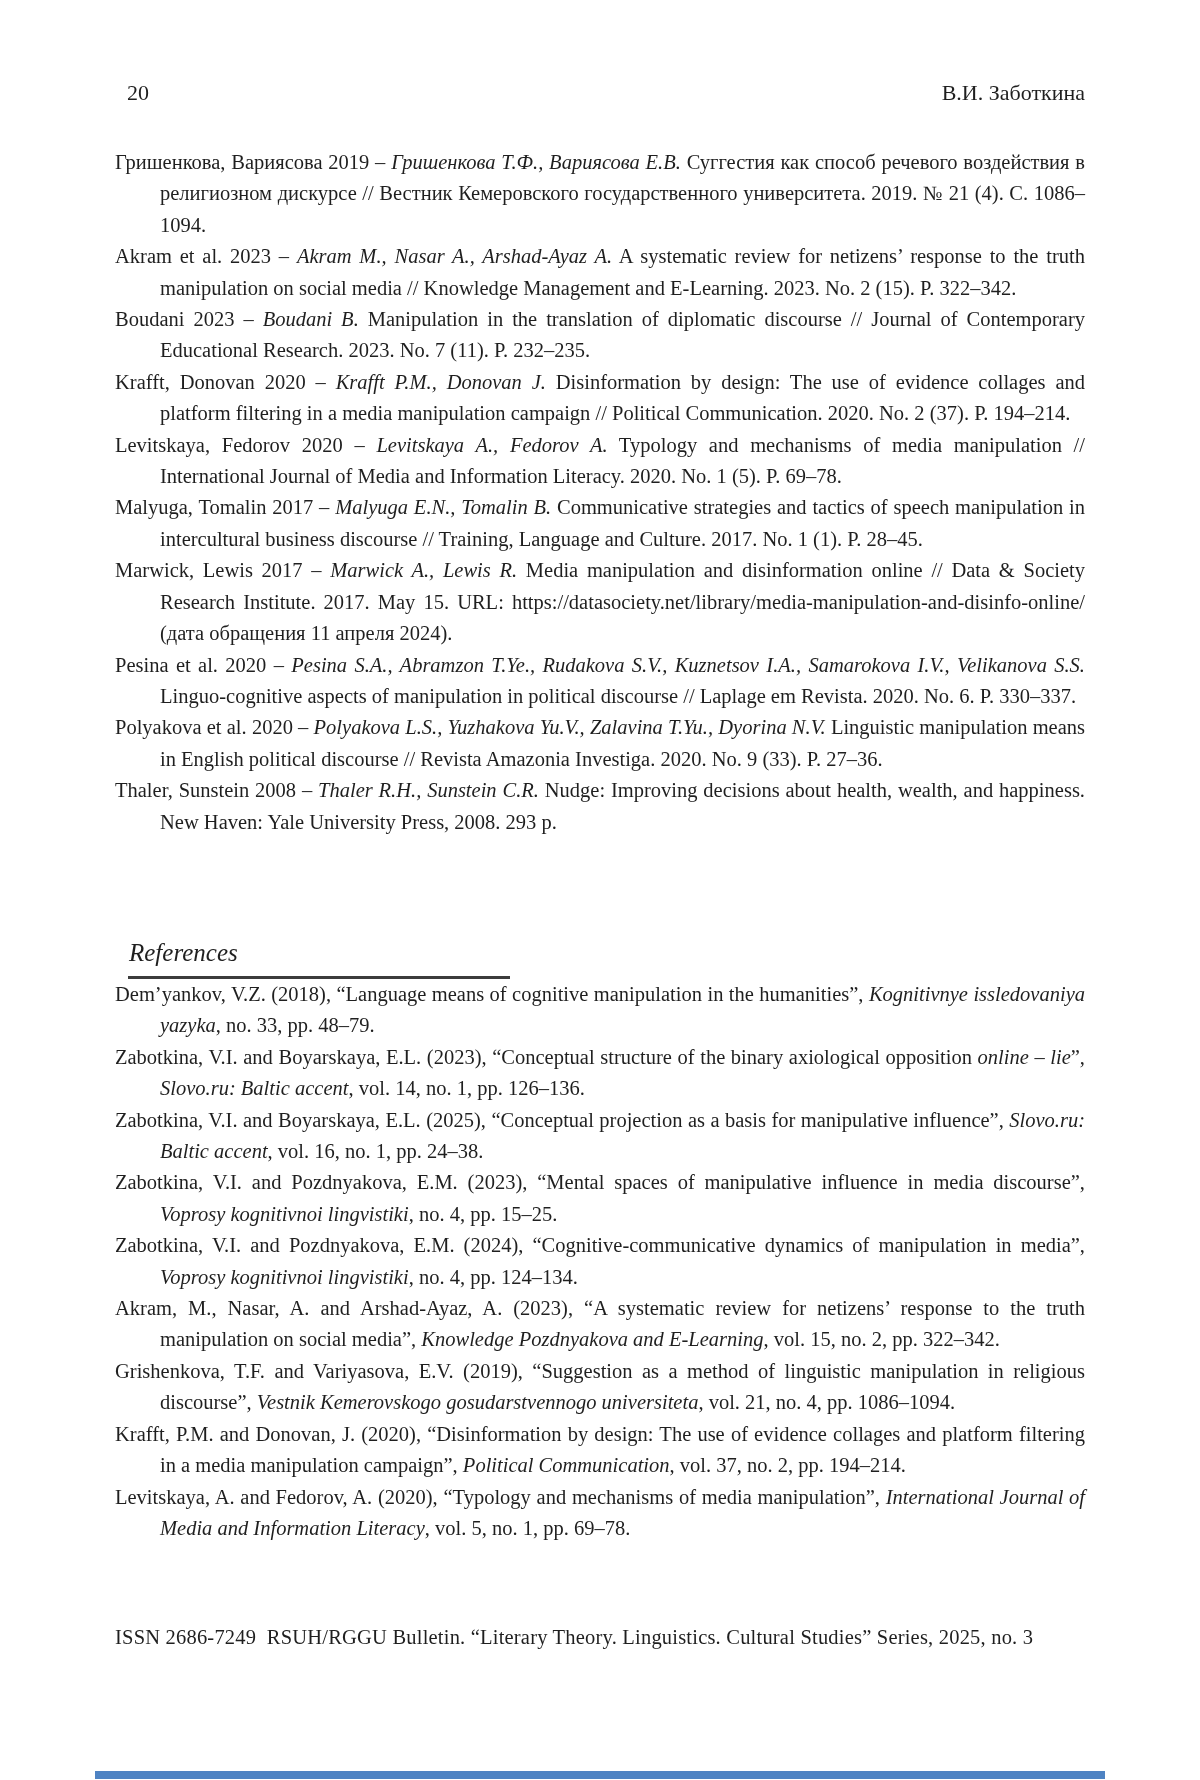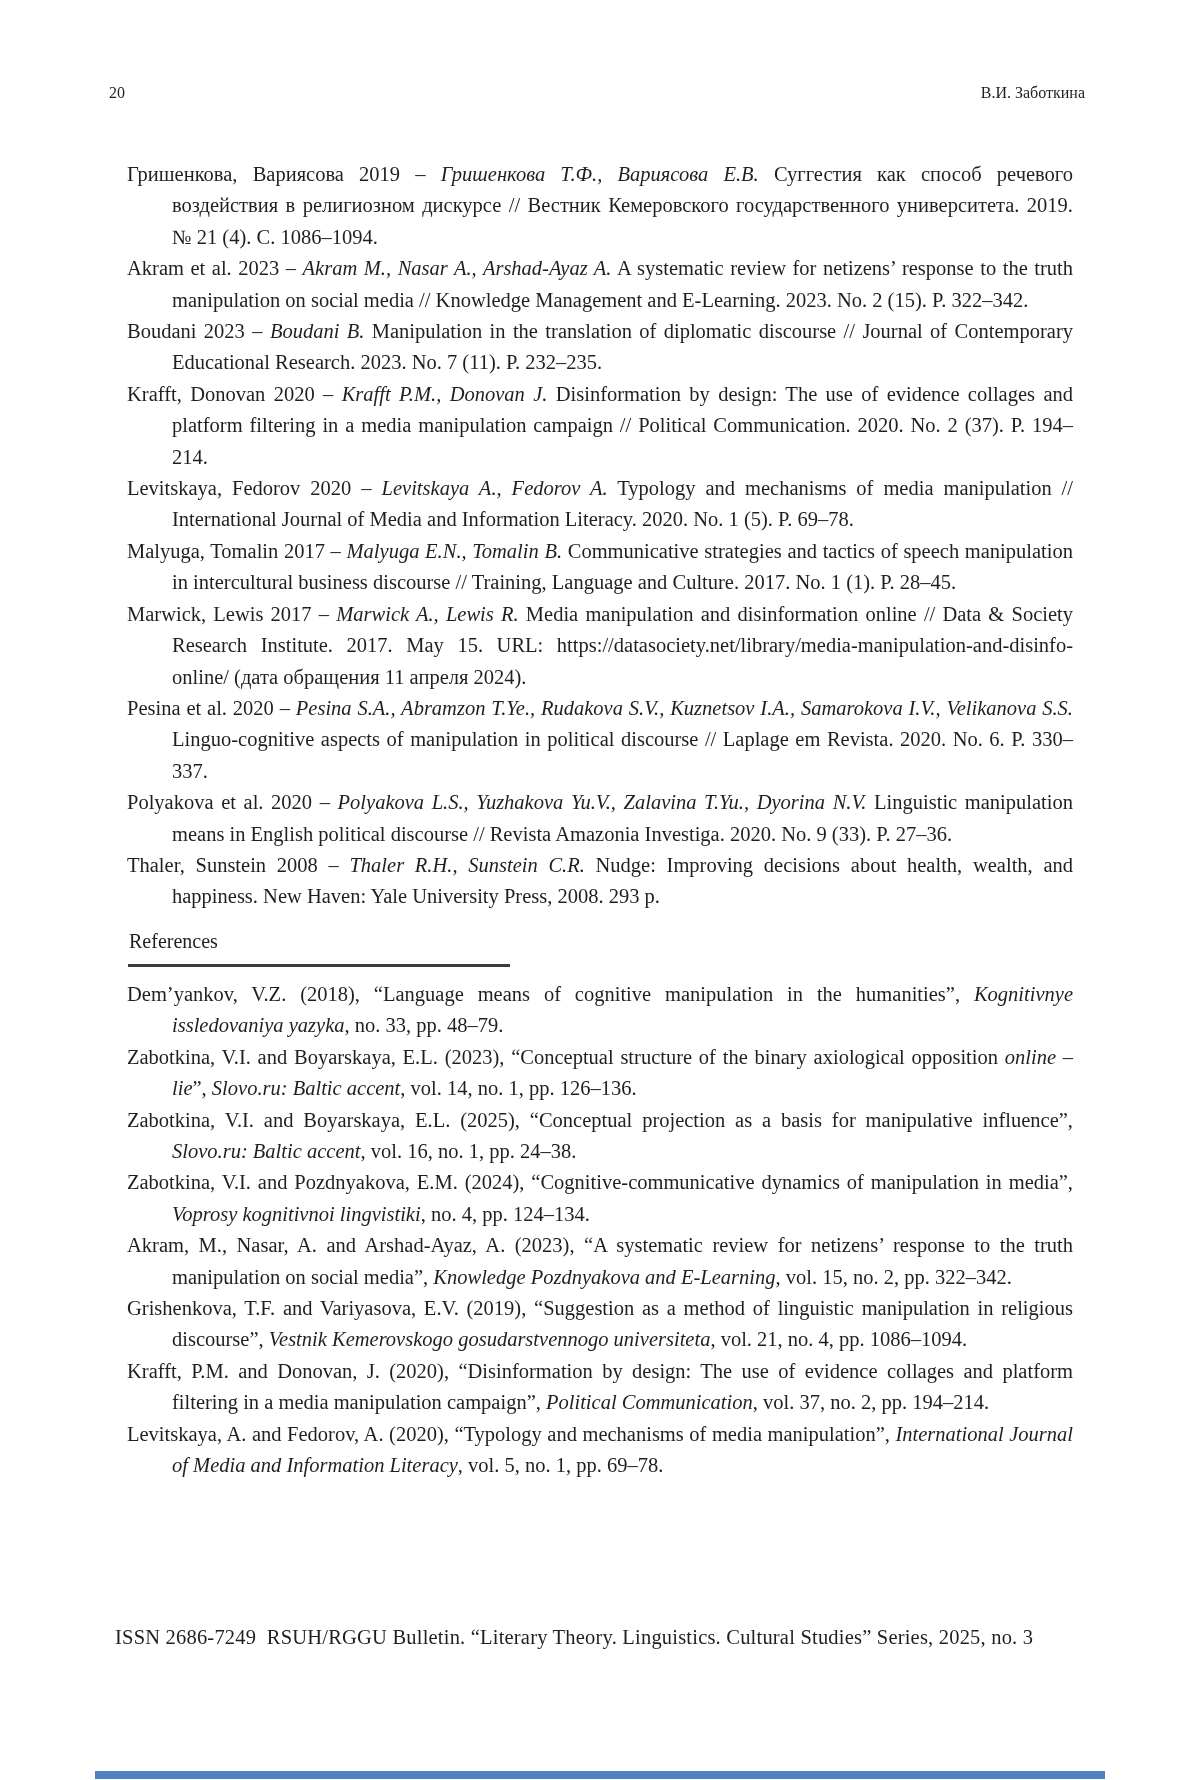--- a/index.html
+++ b/index.html
@@ -12,59 +12,60 @@
   }
   body {
     position: relative;
     font-family: "Liberation Serif", "DejaVu Serif", serif;
     color: #1f1f1f;
   }
   .abs { position: absolute; }
 
   .page-header {
     top: 80px;
-    left: 109px;
+    left: 127px;
     right: 115px;
     display: flex;
     justify-content: space-between;
     align-items: baseline;
-    font-size: 16px;
+    font-size: 22px;
     line-height: 26px;
   }
 
   .bib-column {
     left: 115px;
     right: 115px;
   }
   .bib-ru { top: 147px; }
 
   ul.reflist {
     list-style: none;
-    margin: 12px;
+    margin: 0;
     padding: 0;
     text-align: justify;
     font-size: 20.5px;
     line-height: 31.4px;
   }
   ul.reflist li {
     padding-left: 45px;
     text-indent: -45px;
     overflow-wrap: break-word;
   }
 
   .refs-section {
     top: 926px;
     left: 115px;
     right: 115px;
   }
   .refs-heading {
+    font-style: italic;
     font-weight: normal;
-    font-size: 20px;
+    font-size: 25px;
     line-height: 30px;
-    margin: 0 0 0 14px;
+    margin: 12px 0 0 14px;
   }
   .heading-rule {
     width: 382px;
     border: none;
     border-top: 3px solid #3c3c3c;
     margin: 8px 0 0 13px;
   }
   .refs-list { margin-top: 26px; }
 
   .page-footer {
@@ -109,20 +110,21 @@
   </ul>
 </div>
 
 <div class="abs refs-section">
   <h2 class="refs-heading">References</h2>
   <hr class="heading-rule">
   <ul class="reflist refs-list">
     <li><span>Dem’yankov, V.Z. (2018), “Language means of cognitive manipulation in the humanities”, </span><i>Kognitivnye issledovaniya yazyka</i><span>, no. 33, pp. 48–79.</span></li>
     <li><span>Zabotkina, V.I. and Boyarskaya, E.L. (2023), “Conceptual structure of the binary axiological opposition </span><i>online – lie</i><span>”, </span><i>Slovo.ru: Baltic accent</i><span>, vol. 14, no. 1, pp. 126–136.</span></li>
     <li><span>Zabotkina, V.I. and Boyarskaya, E.L. (2025), “Conceptual projection as a basis for manipulative influence”, </span><i>Slovo.ru: Baltic accent</i><span>, vol. 16, no. 1, pp. 24–38.</span></li>
+    <li><span>Zabotkina, V.I. and Pozdnyakova, E.M. (2023), “Mental spaces of manipulative influence in media discourse”, </span><i>Voprosy kognitivnoi lingvistiki</i><span>, no. 4, pp. 15–25.</span></li>
     <li><span>Zabotkina, V.I. and Pozdnyakova, E.M. (2024), “Cognitive-communicative dynamics of manipulation in media”, </span><i>Voprosy kognitivnoi lingvistiki</i><span>, no. 4, pp. 124–134.</span></li>
     <li><span>Akram, M., Nasar, A. and Arshad-Ayaz, A. (2023), “A systematic review for netizens’ response to the truth manipulation on social media”, </span><i>Knowledge Pozdnyakova and E-Learning</i><span>, vol. 15, no. 2, pp. 322–342.</span></li>
     <li><span>Grishenkova, T.F. and Variyasova, E.V. (2019), “Suggestion as a method of linguistic manipulation in religious discourse”, </span><i>Vestnik Kemerovskogo gosudarstvennogo universiteta</i><span>, vol. 21, no. 4, pp. 1086–1094.</span></li>
     <li><span>Krafft, P.M. and Donovan, J. (2020), “Disinformation by design: The use of evidence collages and platform filtering in a media manipulation campaign”, </span><i>Political Communication</i><span>, vol. 37, no. 2, pp. 194–214.</span></li>
     <li><span>Levitskaya, A. and Fedorov, A. (2020), “Typology and mechanisms of media manipulation”, </span><i>International Journal of Media and Information Literacy</i><span>, vol. 5, no. 1, pp. 69–78.</span></li>
   </ul>
 </div>
 
 <div class="abs page-footer">ISSN 2686-7249&nbsp; RSUH/RGGU Bulletin. “Literary Theory. Linguistics. Cultural Studies” Series, 2025, no. 3</div>
 

